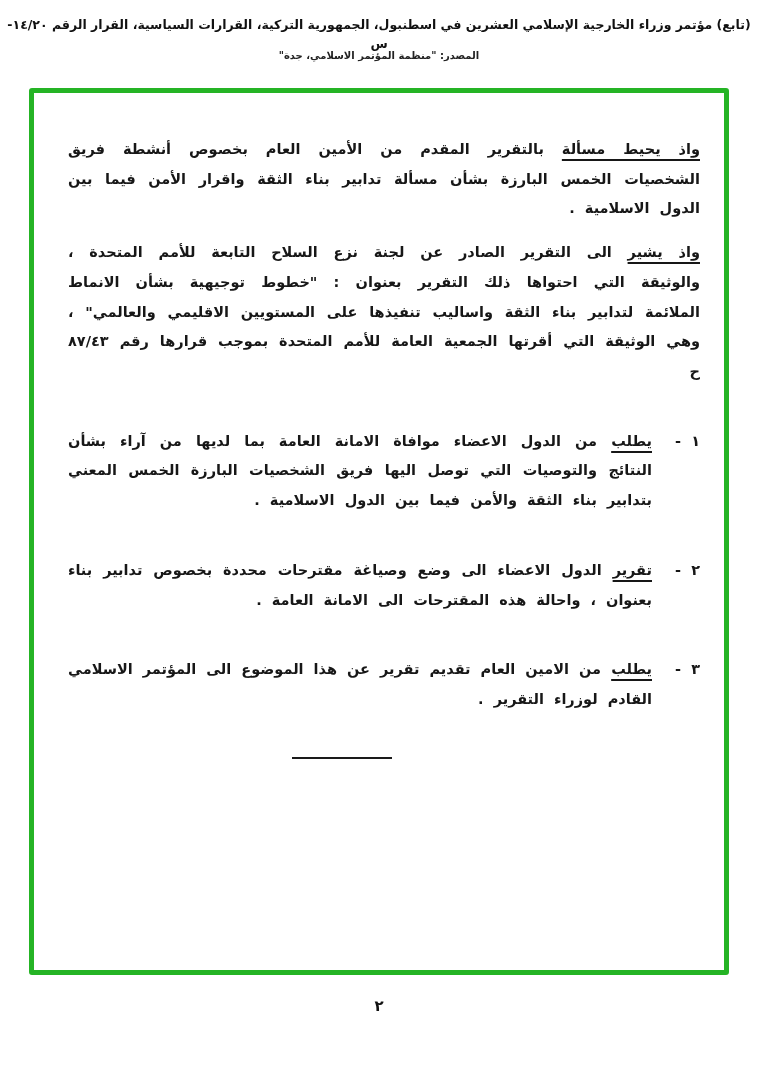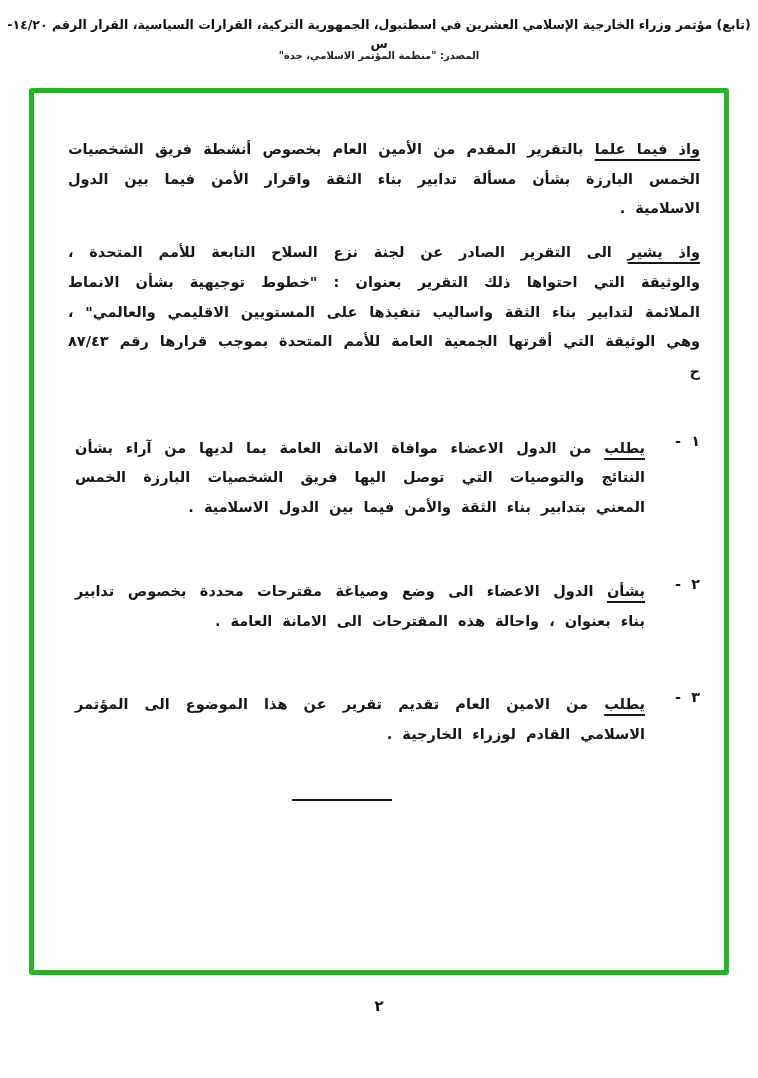--- a/index.html
+++ b/index.html
@@ -46,21 +46,21 @@
   }
   .para { margin-top:14px; text-align:justify; }
   .para.first { margin-top:0; }
   .lead {
     text-decoration:underline;
     text-underline-offset:5px;
     text-decoration-thickness:1.5px;
   }
   .item { display:flex; gap:16px; margin-top:40px; }
   .item-num { flex:0 0 auto; min-width:32px; white-space:nowrap; }
-  .item-body { flex:1; text-align:justify; margin:7px; }
+  .item-body { flex:1; text-align:justify; margin:0; }
   .end-rule {
     width:100px;
     border-top:2.5px solid #1a1a1a;
     margin:42px auto 0;
     transform:translateX(-42px);
   }
   .page-number {
     position:absolute; bottom:18px; right:0; left:0;
     text-align:center;
     font-size:15px;
@@ -73,37 +73,37 @@
 
 <div class="page">
 
   <div class="doc-header">(تابع) مؤتمر وزراء الخارجية الإسلامي العشرين في اسطنبول، الجمهورية التركية، القرارات السياسية، القرار الرقم ١٤/٢٠- س</div>
 
   <div class="doc-source">المصدر: "منظمة المؤتمر الاسلامي، جدة"</div>
 
   <div class="green-box">
     <div class="body-text">
 
-      <p class="para first"><span class="lead">واذ فيما علما</span><span> بالتقرير المقدم من الأمين العام بخصوص أنشطة فريق الشخصيات الخمس البارزة بشأن مسألة تدابير بناء الثقة واقرار الأمن فيما بين الدول الاسلامية .</span></p>
+      <p class="para first"><span class="lead">واذ يحيط مسألة</span><span> بالتقرير المقدم من الأمين العام بخصوص أنشطة فريق الشخصيات الخمس البارزة بشأن مسألة تدابير بناء الثقة واقرار الأمن فيما بين الدول الاسلامية .</span></p>
 
       <p class="para"><span class="lead">واذ يشير</span><span> الى التقرير الصادر عن لجنة نزع السلاح التابعة للأمم المتحدة ، والوثيقة التي احتواها ذلك التقرير بعنوان : "خطوط توجيهية بشأن الانماط الملائمة لتدابير بناء الثقة واساليب تنفيذها على المستويين الاقليمي والعالمي" ، وهي الوثيقة التي أقرتها الجمعية العامة للأمم المتحدة بموجب قرارها رقم ٨٧/٤٣ ح</span></p>
 
       <div class="item">
         <span class="item-num">١ -</span>
         <p class="item-body"><span class="lead">يطلب</span><span> من الدول الاعضاء موافاة الامانة العامة بما لديها من آراء بشأن النتائج والتوصيات التي توصل اليها فريق الشخصيات البارزة الخمس المعني بتدابير بناء الثقة والأمن فيما بين الدول الاسلامية .</span></p>
       </div>
 
       <div class="item">
         <span class="item-num">٢ -</span>
-        <p class="item-body"><span class="lead">بشأن</span><span> الدول الاعضاء الى وضع وصياغة مقترحات محددة بخصوص تدابير بناء بعنوان ، واحالة هذه المقترحات الى الامانة العامة .</span></p>
+        <p class="item-body"><span class="lead">تقرير</span><span> الدول الاعضاء الى وضع وصياغة مقترحات محددة بخصوص تدابير بناء بعنوان ، واحالة هذه المقترحات الى الامانة العامة .</span></p>
       </div>
 
       <div class="item">
         <span class="item-num">٣ -</span>
-        <p class="item-body"><span class="lead">يطلب</span><span> من الامين العام تقديم تقرير عن هذا الموضوع الى المؤتمر الاسلامي القادم لوزراء الخارجية .</span></p>
+        <p class="item-body"><span class="lead">يطلب</span><span> من الامين العام تقديم تقرير عن هذا الموضوع الى المؤتمر الاسلامي القادم لوزراء التقرير .</span></p>
       </div>
 
       <div class="end-rule"></div>
 
     </div>
   </div>
 
   <div class="page-number">٢</div>
 
 </div>

